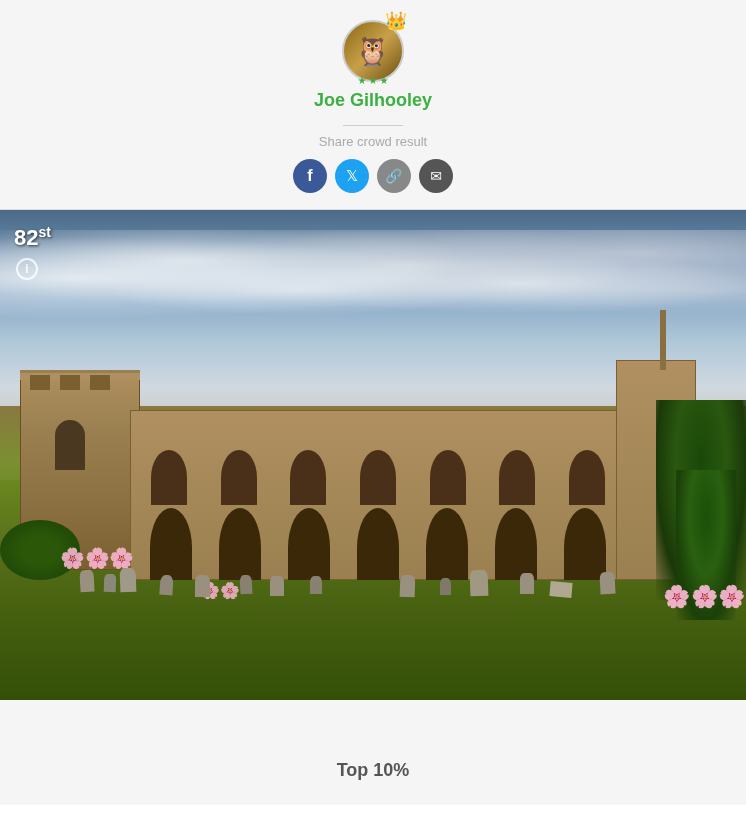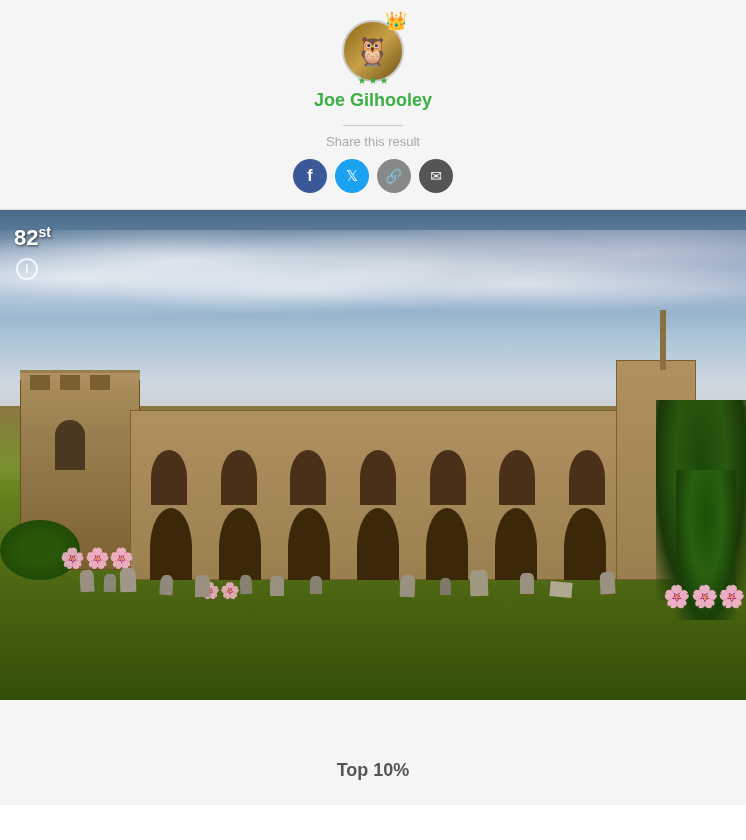--- a/index.html
+++ b/index.html
@@ -202,21 +202,21 @@
     <div class="avatar-stars">
       <span>★</span>
       <span>★</span>
       <span>★</span>
     </div>
   </div>
   <div class="user-name">Joe Gilhooley</div>
 
 
   <div class="divider"></div>
-  <div class="share-label">Share this result</div>
+  <div class="share-label">Share crowd result</div>
 
   <div class="share-buttons">
     <button class="share-btn facebook">
       <span style="font-weight:bold;font-size:16px;">f</span>
     </button>
     <button class="share-btn twitter">
       <span style="font-size:15px;">𝕏</span>
     </button>
     <button class="share-btn link">
       <span style="font-size:14px;">🔗</span>

